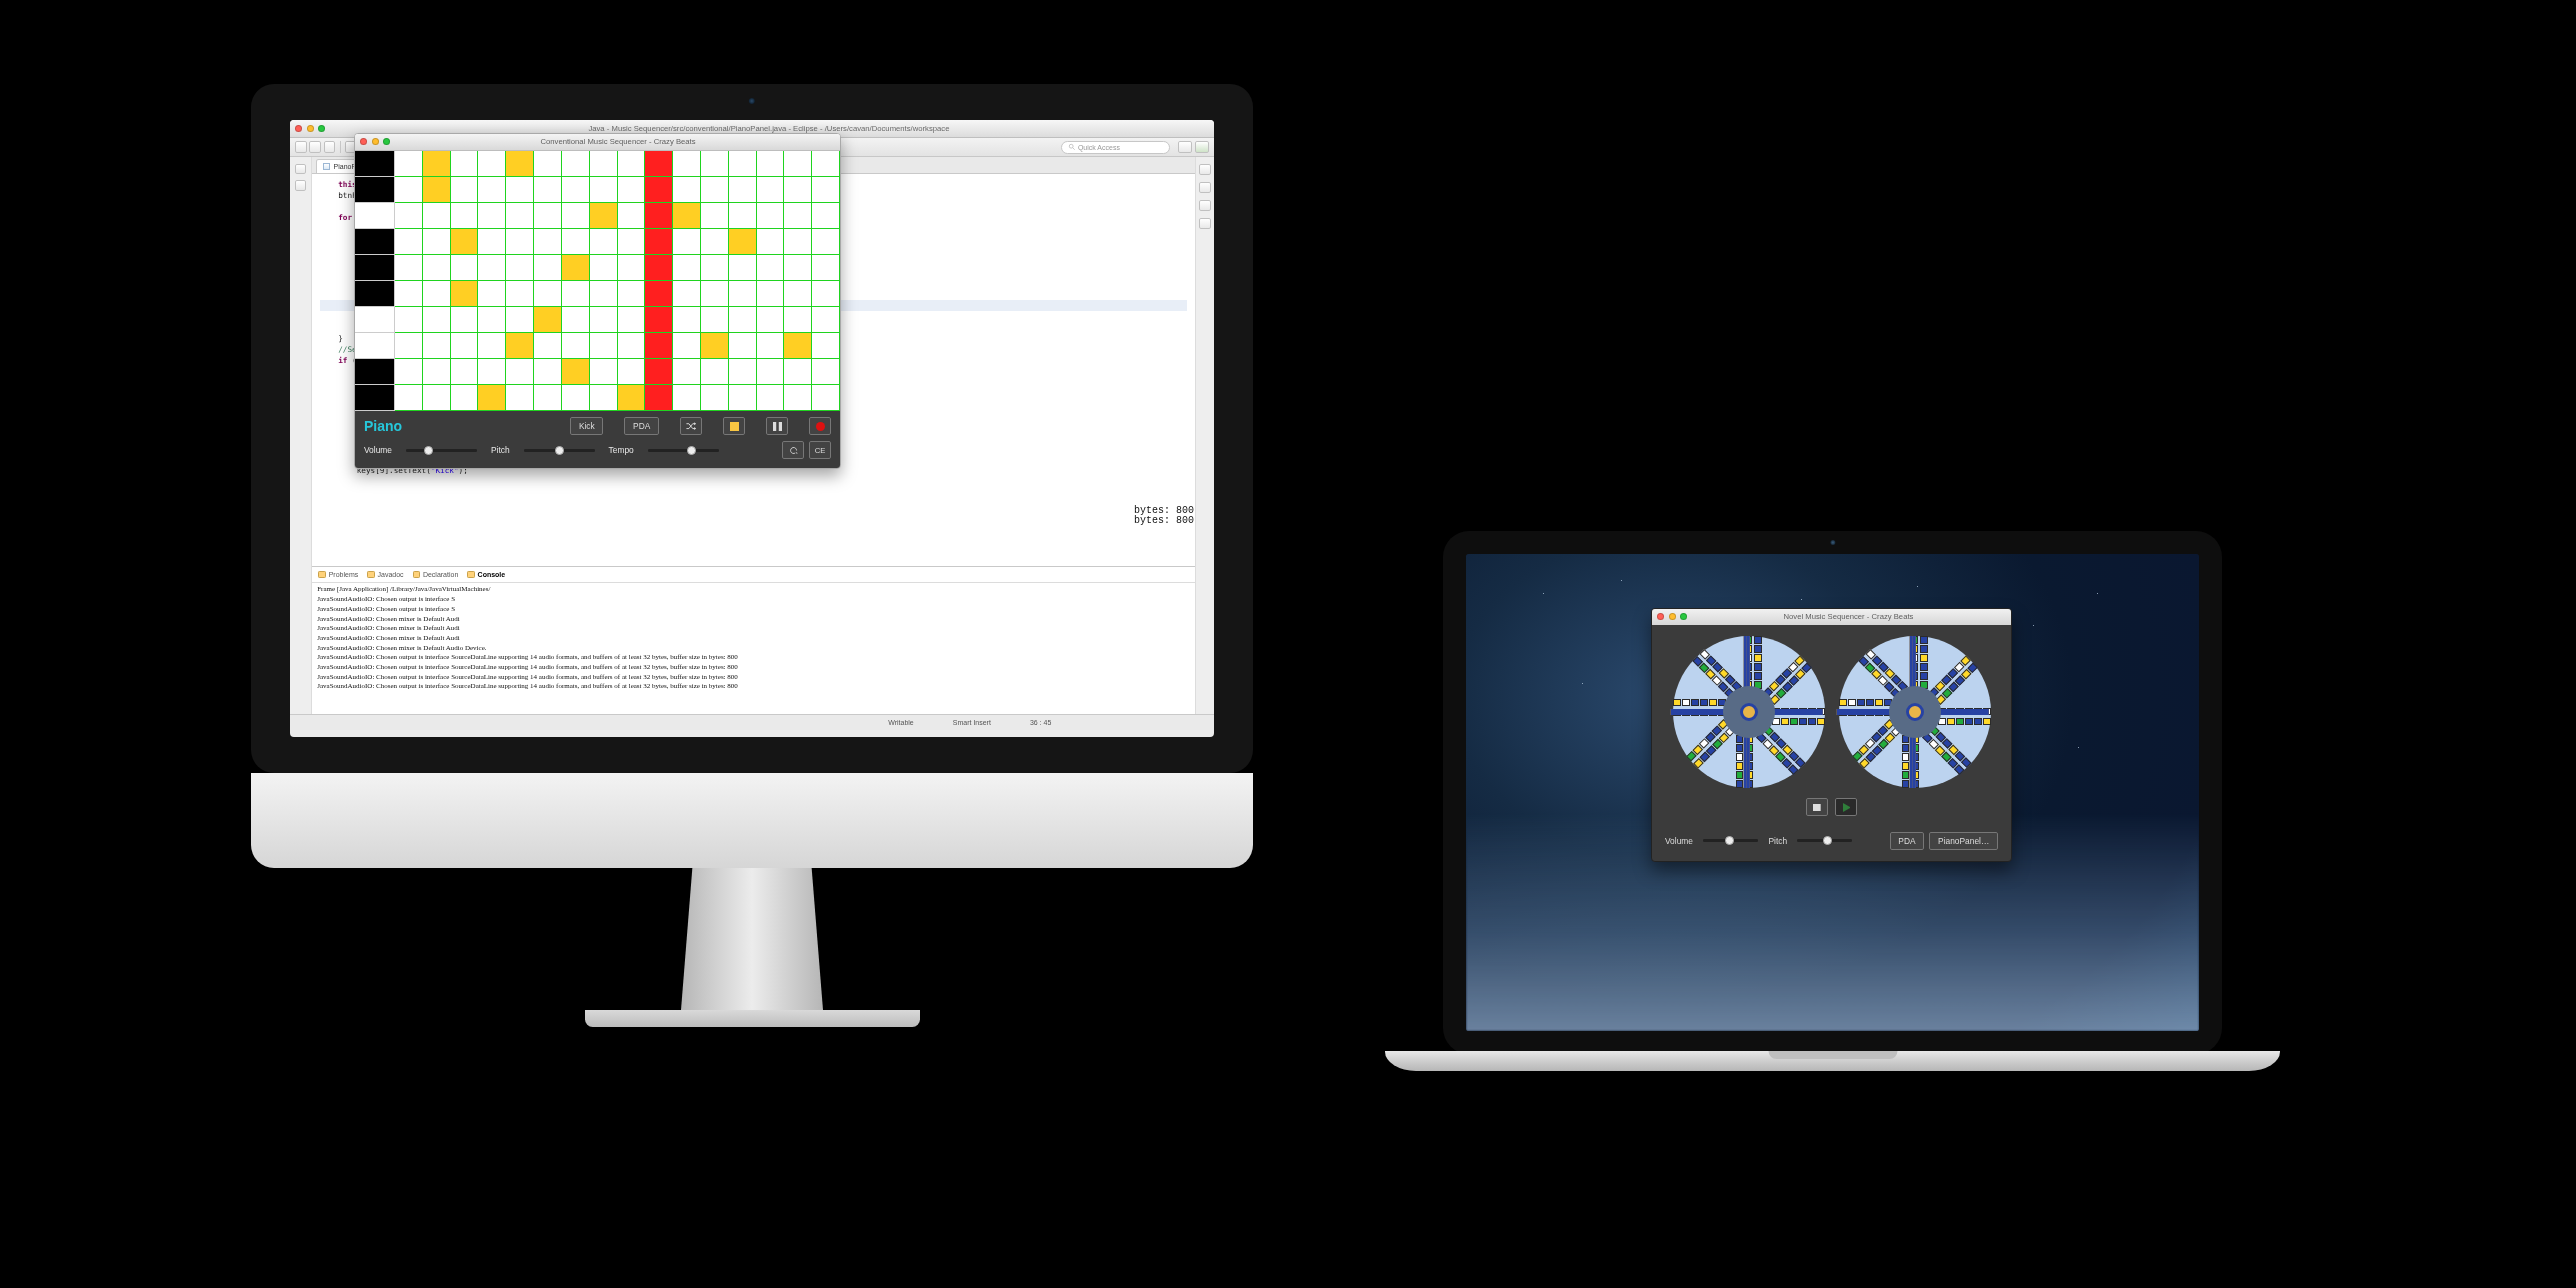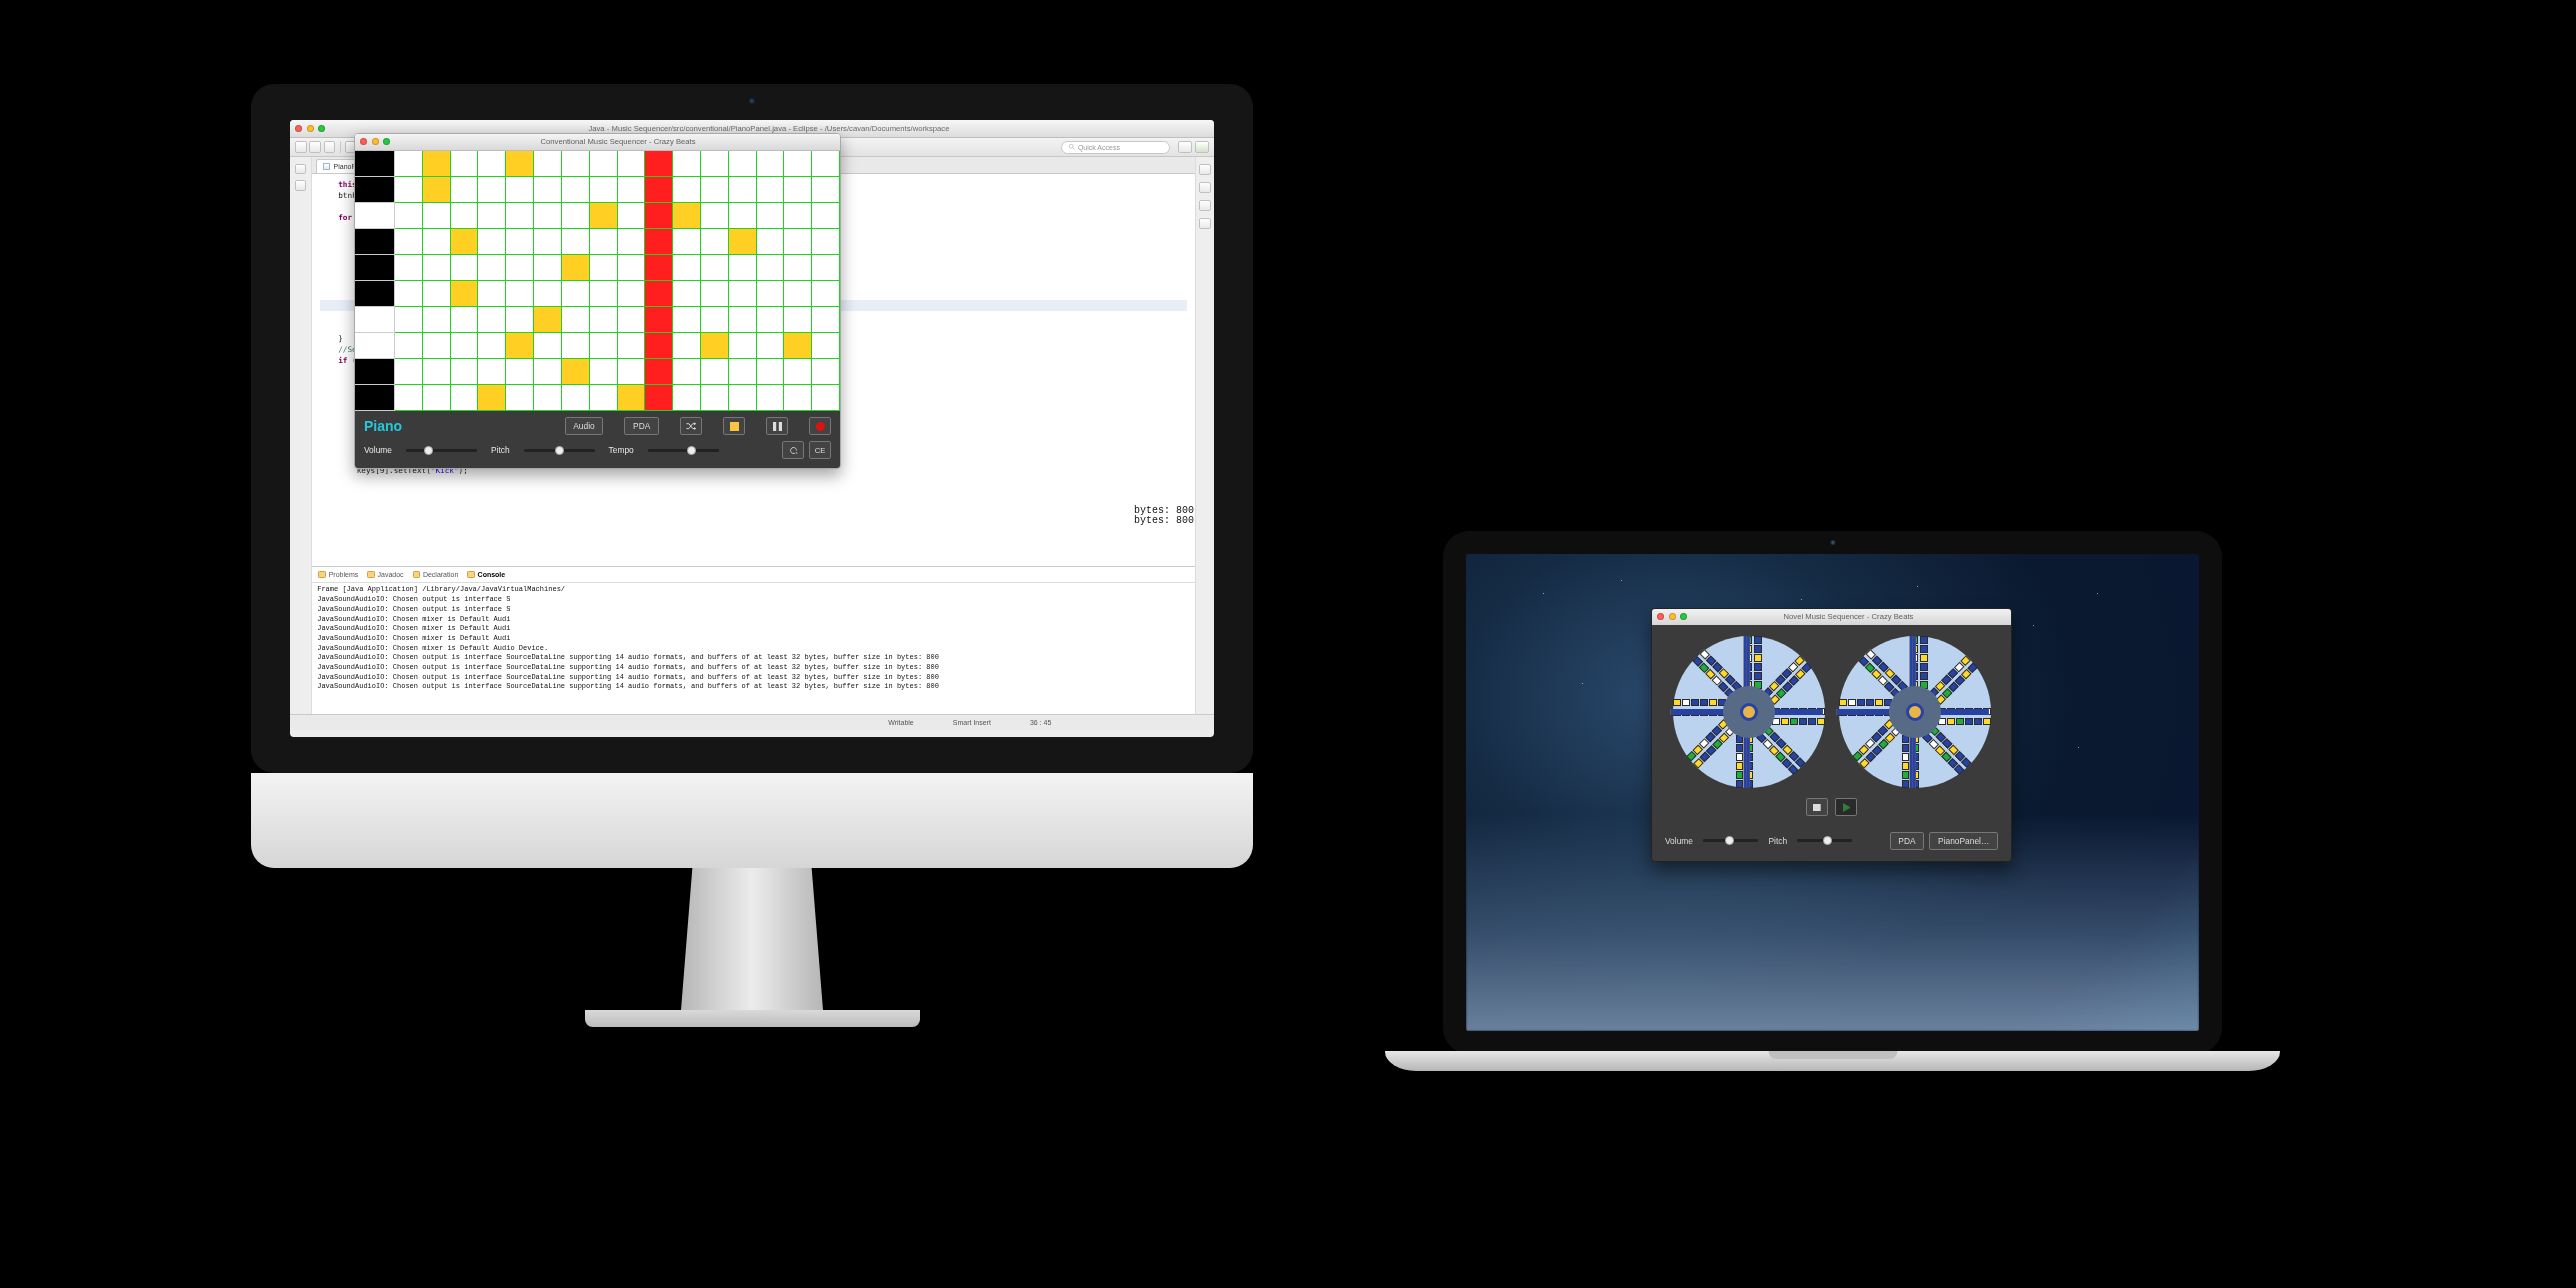--- a/index.html
+++ b/index.html
@@ -136,21 +136,21 @@
     display:flex;flex-direction:column;
   }
   .console-tabs{
     height:15.5px;display:flex;align-items:center;gap:9px;padding:0 6.4px;
     border-bottom:0.6px solid #dcdcdc;font-size:7px;color:#555;
   }
   .console-tabs .ct{display:flex;align-items:center;gap:2.6px}
   .console-tabs .ct .ico{width:7.7px;height:7.7px;background:#ffd27a;border:0.6px solid #caa24a;border-radius:1.3px}
   .console-tabs .active{color:#000;font-weight:bold}
   .console-out{
-    flex:1;font-family:Liberation Mono, monospace;font-size:7px;line-height:9.7px;
+    flex:1;font-family:Liberation Serif, serif;font-size:7px;line-height:9.7px;
     color:#111;padding:2.6px 5.2px;white-space:pre;overflow:hidden;
   }
 
   .statusbar{
     height:15.5px;background:#eaeaea;border-top:0.6px solid #c9c9c9;
     display:flex;align-items:center;font-size:7px;color:#555;padding:0 7.7px;gap:39px;
   }
   .statusbar .sp{flex:1}
 
   
@@ -596,21 +596,21 @@
       <div class="cell"></div>
       <div class="cell"></div>
       <div class="cell"></div>
       <div class="cell"></div>
       <div class="cell"></div>
       <div class="cell"></div>
     </div>
   <div class="seq-controls">
     <div class="row1">
       <div class="inst">Piano</div>
-      <div class="btn">Audio</div>
+      <div class="btn">Kick</div>
       <div class="btn">PDA</div>
       <div class="btn ibtn">
         <svg width="11.6" height="10.3" viewBox="0 0 24 20">
             <path d="M3 5h5l8 10h5M3 15h5l8-10h5" fill="none" stroke="#ddd" stroke-width="2"></path>
             <path d="M19 2l4 3-4 3M19 12l4 3-4 3" fill="#ddd"></path>
           </svg>
       </div>
       <div class="btn ibtn">
         <svg width="9" height="9" viewBox="0 0 14 14">
             <rect width="14" height="14" fill="#f9c642"></rect>

